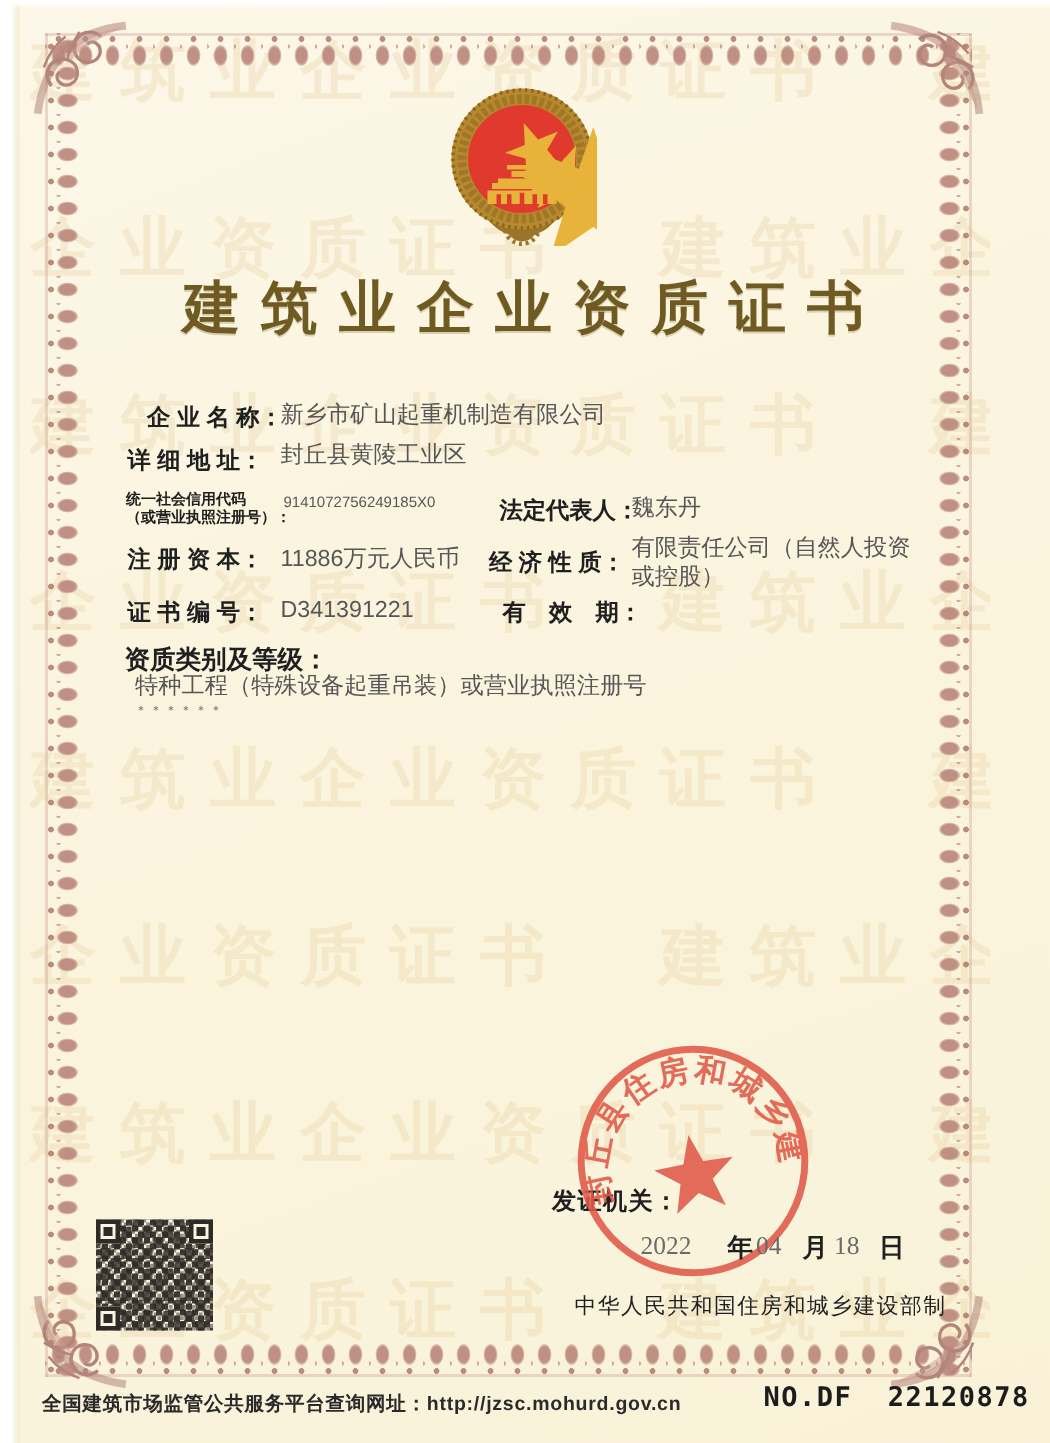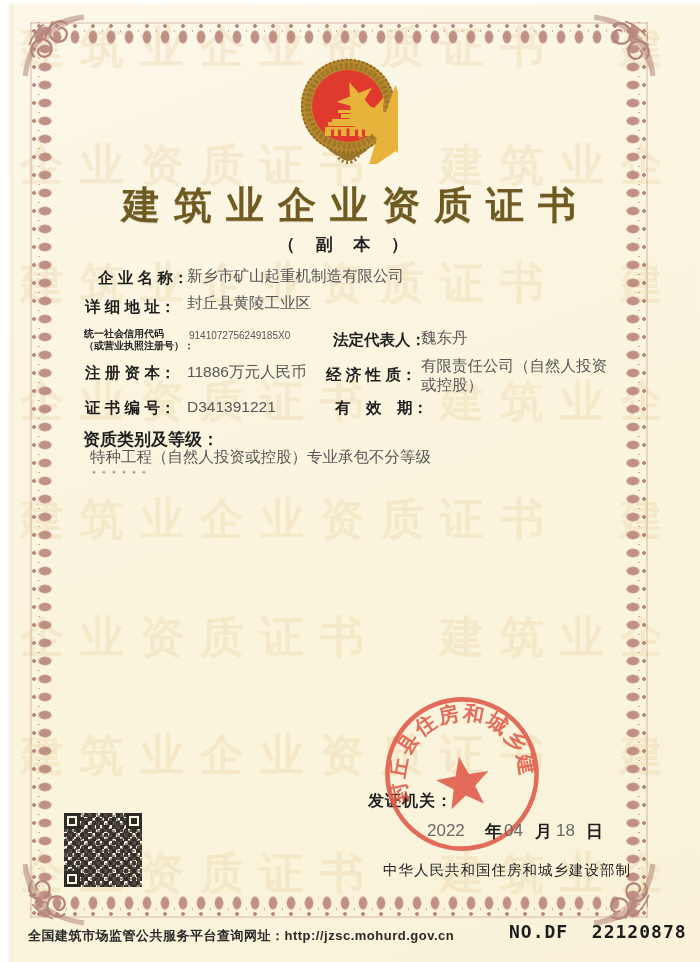--- a/index.html
+++ b/index.html
@@ -54,21 +54,21 @@
   .lbl{position:absolute;font-weight:bold;color:#1f1f1f;font-size:15.5px;white-space:pre;}
   .val{position:absolute;color:#565656;font-size:15.5px;white-space:pre;}
   .lbl-small{position:absolute;font-weight:bold;color:#1f1f1f;font-size:10px;line-height:12px;white-space:nowrap;}
   .wrapval{white-space:normal;word-break:break-all;line-height:19px;}
   .stars{position:absolute;font-size:8px;color:#6b6b6b;letter-spacing:2px;}
 
   
   .issuer-label{position:absolute;left:368px;top:791px;font-weight:bold;font-size:16px;letter-spacing:1px;color:#1f1f1f;}
   .made-by{position:absolute;left:383px;top:861px;font-weight:normal;font-size:14.5px;letter-spacing:1px;color:#1f1f1f;}
   .seal{position:absolute;left:374px;top:686px;width:176px;height:176px;transform:rotate(-10deg);opacity:.88;z-index:4;}
-  .date-num{position:absolute;top:821px;font-family:Liberation Sans, sans-serif;
+  .date-num{position:absolute;top:821px;font-family:Liberation Serif, serif;
             font-size:17px;color:#6a6a6a;z-index:5;}
   .date-unit{position:absolute;top:820px;font-size:17px;font-weight:bold;color:#1f1f1f;z-index:5;}
 
   
   .qr{position:absolute;left:64px;top:813px;width:78px;height:74px;background-color:#faf5e1;
       background-image:
         repeating-conic-gradient(rgba(48,42,38,.92) 0 25%, transparent 0 50%),
         repeating-conic-gradient(transparent 0 25%, rgba(48,42,38,.8) 0 50%),
         repeating-conic-gradient(rgba(48,42,38,.5) 0 25%, transparent 0 50%);
       background-size:8px 8px,14px 14px,5px 5px;background-position:0 0,3px 5px,1px 2px;}
@@ -154,21 +154,20 @@
       <g fill="#e03a2e">
         <rect x="33" y="73.5" width="3" height="6.5"></rect>
         <rect x="40" y="73.5" width="3" height="6.5"></rect>
         <rect x="48.5" y="72.5" width="3" height="7.5"></rect>
         <rect x="57" y="73.5" width="3" height="6.5"></rect>
         <rect x="64" y="73.5" width="3" height="6.5"></rect>
       </g>
     </svg>
 
     <h1 class="title">建筑业企业资质证书</h1>
-    <div class="subtitle">（ 副 本 ）</div>
 
     <span class="lbl" style="left:98px;top:268px">企 业 名 称：</span>
     <span class="val" style="left:187px;top:266px">新乡市矿山起重机制造有限公司</span>
 
     <span class="lbl" style="left:85px;top:297px">详 细 地 址：</span>
     <span class="val" style="left:187px;top:293px">封丘县黄陵工业区</span>
 
     <span class="lbl-small" style="left:84px;top:328px">
       <span>统一社会信用代码</span><br>
       <span>（或营业执照注册号）：</span>
@@ -180,21 +179,21 @@
     <span class="lbl" style="left:85px;top:363px">注 册 资 本：</span>
     <span class="val" style="left:187px;top:362px">11886万元人民币</span>
     <span class="lbl" style="left:326px;top:365px">经 济 性 质：</span>
     <span class="val wrapval" style="left:421px;top:356px;width:198px">有限责任公司（自然人投资或控股）</span>
 
     <span class="lbl" style="left:85px;top:398px">证 书 编 号：</span>
     <span class="val" style="left:187px;top:398px">D341391221</span>
     <span class="lbl" style="left:335px;top:398px">有　效　期：</span>
 
     <span class="lbl" style="left:83px;top:428px;font-size:17px">资质类别及等级：</span>
-    <span class="val" style="left:90px;top:447px">特种工程（自然人投资或控股）专业承包不分等级</span>
+    <span class="val" style="left:90px;top:447px">特种工程（特殊设备起重吊装）或营业执照注册号</span>
     <span class="stars" style="left:90px;top:468px">＊＊＊＊＊＊</span>
 
     <span class="issuer-label">发证机关：</span>
 
     <span class="date-num" style="left:427px">2022</span>
     <span class="date-unit" style="left:485px">年</span>
     <span class="date-num" style="left:504px">04</span>
     <span class="date-unit" style="left:535px">月</span>
     <span class="date-num" style="left:556px">18</span>
     <span class="date-unit" style="left:586px">日</span>

